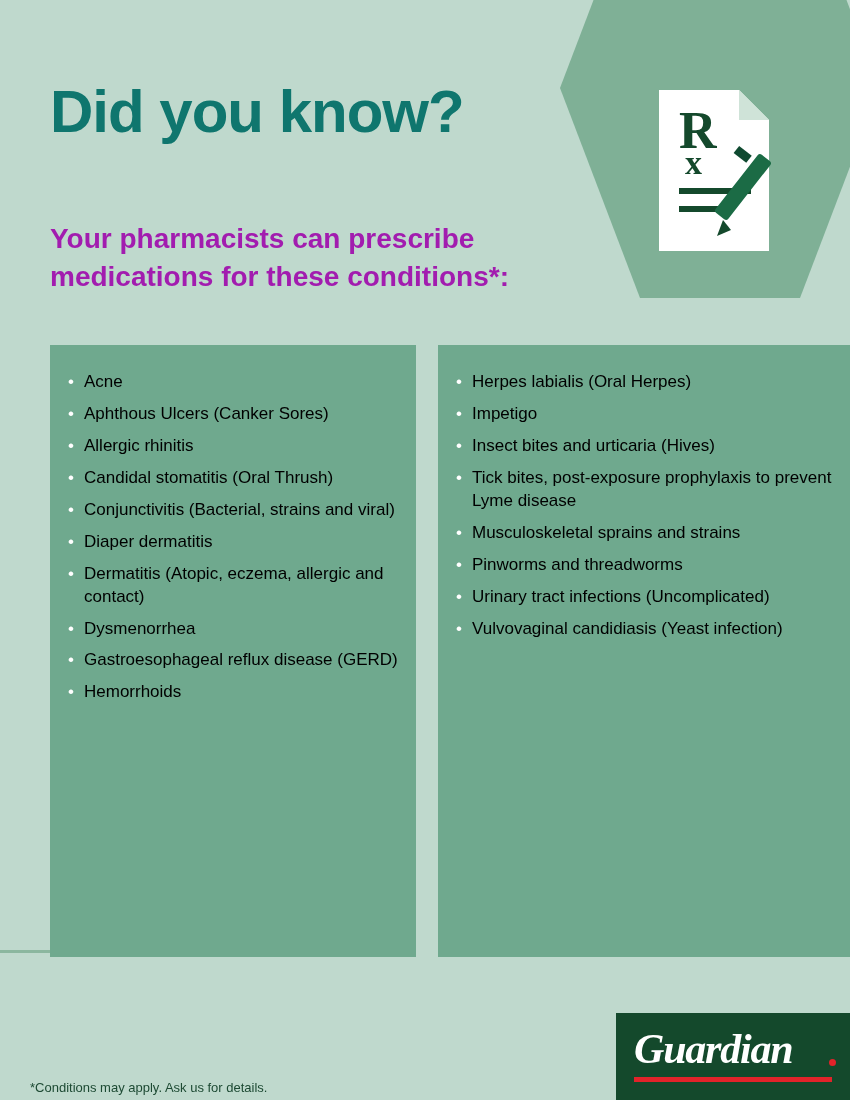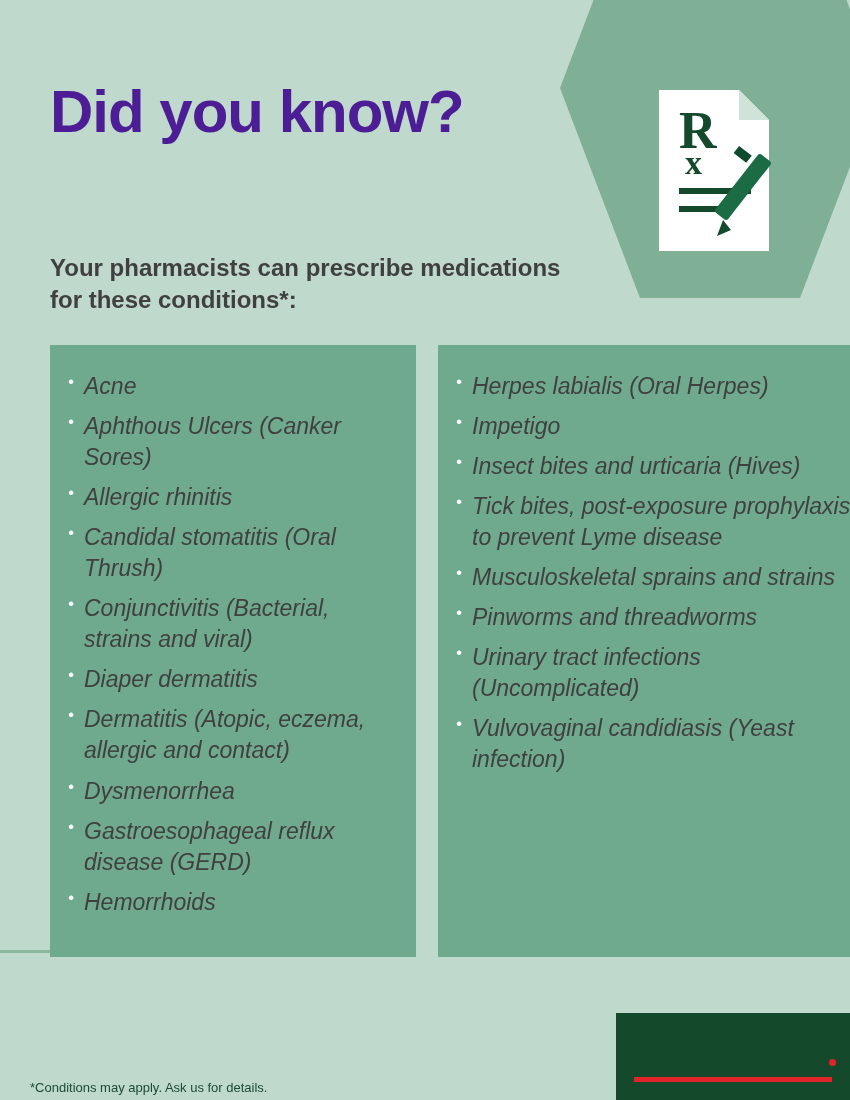--- a/index.html
+++ b/index.html
@@ -58,34 +58,33 @@
     clip-path: polygon(25% 0%, 75% 0%, 100% 50%, 75% 100%, 25% 100%, 0% 50%);
   }
 
   
   .headline {
     position: absolute;
     top: 82px;
     left: 50px;
     font-size: 60px;
     font-weight: bold;
-    color: #4c1d95;
+    color: #0f766e;
     letter-spacing: -1px;
     line-height: 1;
   }
   .subhead {
     position: absolute;
     top: 220px;
     left: 50px;
     width: 520px;
-    font-size: 24px;
+    font-size: 28px;
     font-weight: bold;
-    color: #404040;
+    color: #a21caf;
     line-height: 1.35;
-    margin-top: 32px;
   }
 
   
   #rx-icon {
     position: absolute;
     top: 88px;
     left: 657px;
     width: 125px;
     height: 165px;
   }
@@ -99,26 +98,25 @@
   }
   #panel-left  { left: 50px;  width: 366px; }
   #panel-right { left: 438px; width: 442px; }
 
   .cond-list {
     list-style: none;
     padding: 26px 18px 0 18px;
   }
   .cond-list li {
     position: relative;
-    color: #404040;
-    font-size: 23px;
+    color: #000000;
+    font-size: 17px;
     line-height: 1.35;
     margin-bottom: 9px;
     padding-left: 16px;
-    font-style: italic;
   }
   .cond-list li::before {
     content: "\2022";
     position: absolute;
     left: 0;
     top: 0;
     color: #ffffff;
     font-size: 17px;
   }
 
@@ -229,15 +227,16 @@
     <li>Musculoskeletal sprains and strains</li>
     <li>Pinworms and threadworms</li>
     <li>Urinary tract infections (Uncomplicated)</li>
     <li>Vulvovaginal candidiasis (Yeast infection)</li>
   </ul>
 </div>
 
 <div class="footnote">*Conditions may apply. Ask us for details.</div>
 
 <div id="brand">
+  <div class="brand-word">Guardian</div>
   <div class="brand-dot"></div>
   <div class="brand-rule"></div>
 </div>
 
 </body></html>

